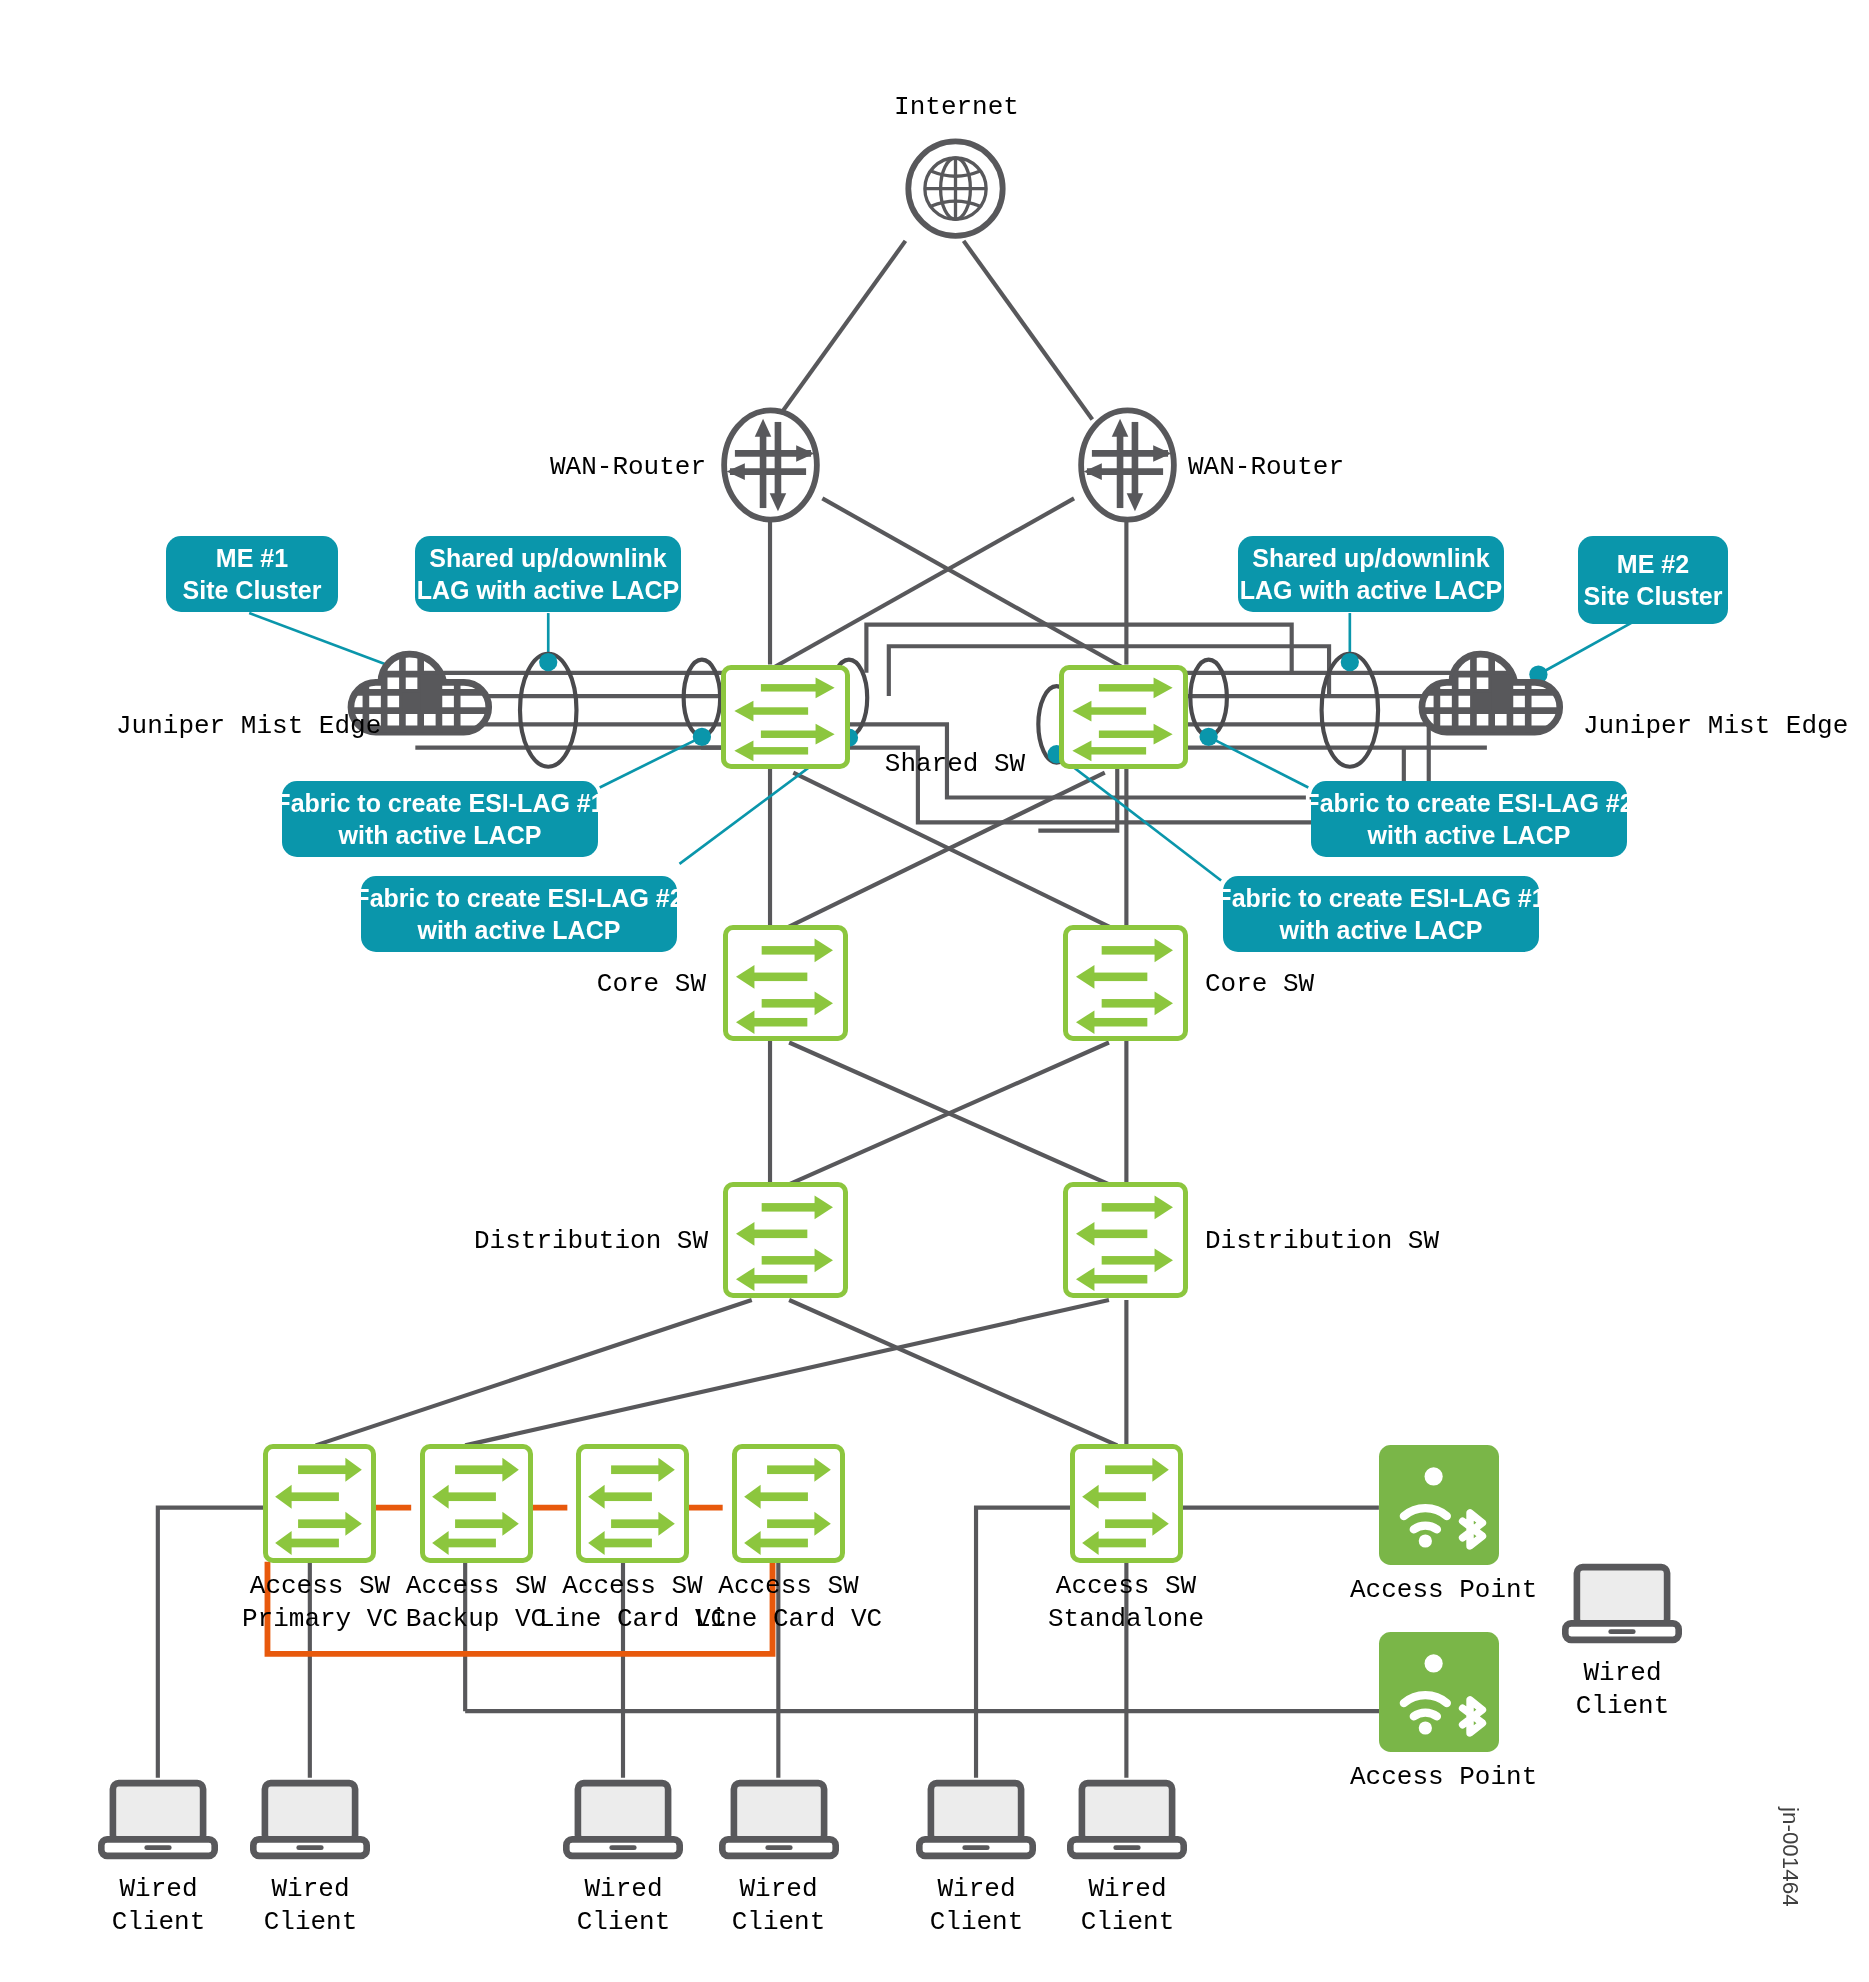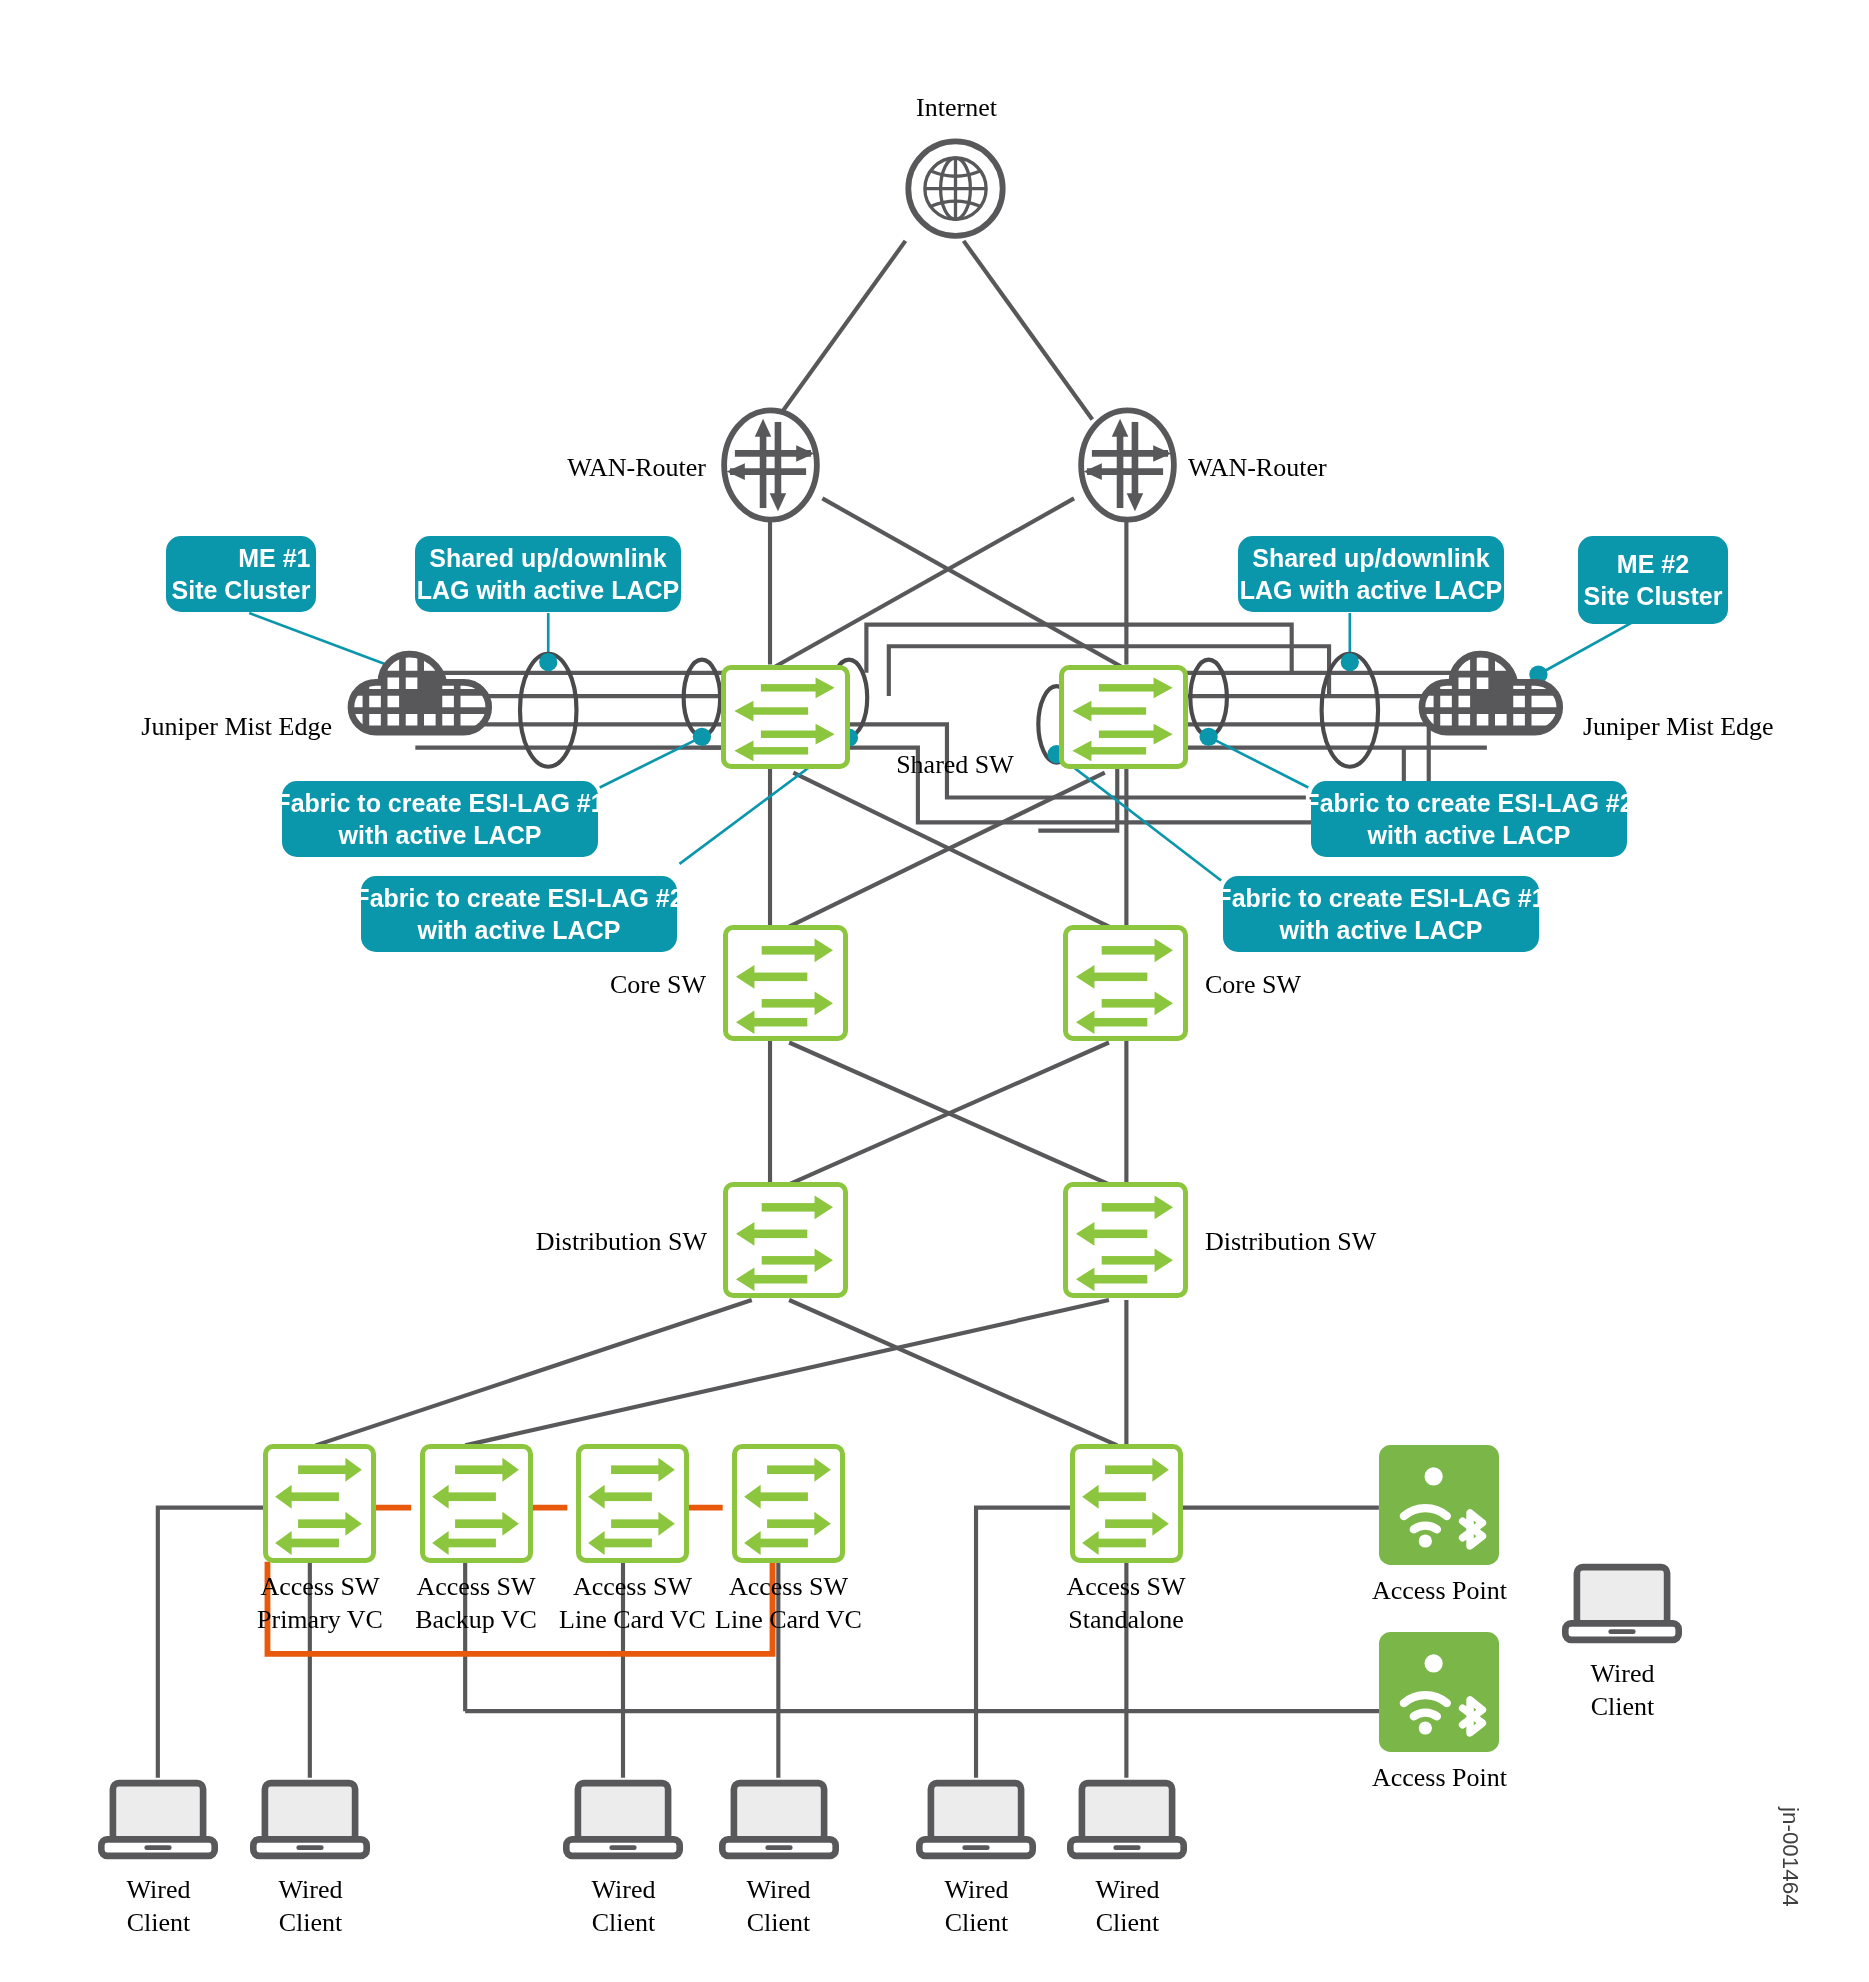--- a/index.html
+++ b/index.html
@@ -1,20 +1,20 @@
 <!DOCTYPE html>
 <html style="font-size:13.3px"><head>
 <meta charset="utf-8">
 <style>
   html,body{margin:0;padding:0;background:#ffffff;}
   body{font-family:"Liberation Sans",sans-serif;}
   #stage{position:relative;width:1869px;height:1982px;background:#fff;overflow:hidden;}
   #wires{position:absolute;left:0;top:0;width:1869px;height:1982px;}
   .node{position:absolute;}
-  .lbl{position:absolute;font-family:Liberation Serif, serif;color:#000;font-size:26px;line-height:1.28;white-space:pre;}
+  .lbl{position:absolute;font-family:Liberation Mono, monospace;color:#000;font-size:26px;line-height:1.28;white-space:pre;}
   .lbl.c{text-align:center;}
   .lbl.r{text-align:right;}
   .callout{position:absolute;background:#0a96ab;color:#fff;border-radius:15px;
     font-weight:bold;font-size:25px;line-height:1.3;text-align:center;
     padding:13.3px 16.6px;box-sizing:border-box;white-space:pre;
     display:flex;align-items:center;justify-content:center;}
   .sw{position:absolute;box-sizing:border-box;border:5.8px solid #8cc63e;border-radius:10px;background:#fff;}
   .ap{position:absolute;box-sizing:border-box;background:#7ab648;border-radius:11.6px;}
   .wm{position:absolute;color:#3f3f3f;font-size:22.4px;transform:rotate(90deg);transform-origin:left top;white-space:nowrap;}
 </style>
@@ -172,21 +172,21 @@
       <g fill="#58585b">
         <polygon points="52,14 42,36 62,36"></polygon>
         <polygon points="70,126 60,104 80,104"></polygon>
         <polygon points="114,56 92,46 92,66"></polygon>
         <polygon points="8,78 30,68 30,88"></polygon>
       </g>
     </svg>
   </div>
   <div class="lbl" style="left:1188px;top:451px;width:249px;">WAN-Router</div>
 
-  <div class="callout" style="left:166px;top:536px;width:150px;height:76px;text-align:right;">ME #1
+  <div class="callout" style="left:166px;top:536px;width:172px;height:76px;">ME #1
 Site Cluster</div>
   <div class="callout" style="left:415px;top:536px;width:266px;height:76px;">Shared up/downlink
 LAG with active LACP</div>
   <div class="callout" style="left:1238px;top:536px;width:266px;height:76px;">Shared up/downlink
 LAG with active LACP</div>
   <div class="callout" style="left:1578px;top:536px;width:150px;height:88px;">ME #2
 Site Cluster</div>
 
   <div class="node" style="left:341px;top:644px;">
     <svg width="166" height="100" viewBox="0 0 200 120">

